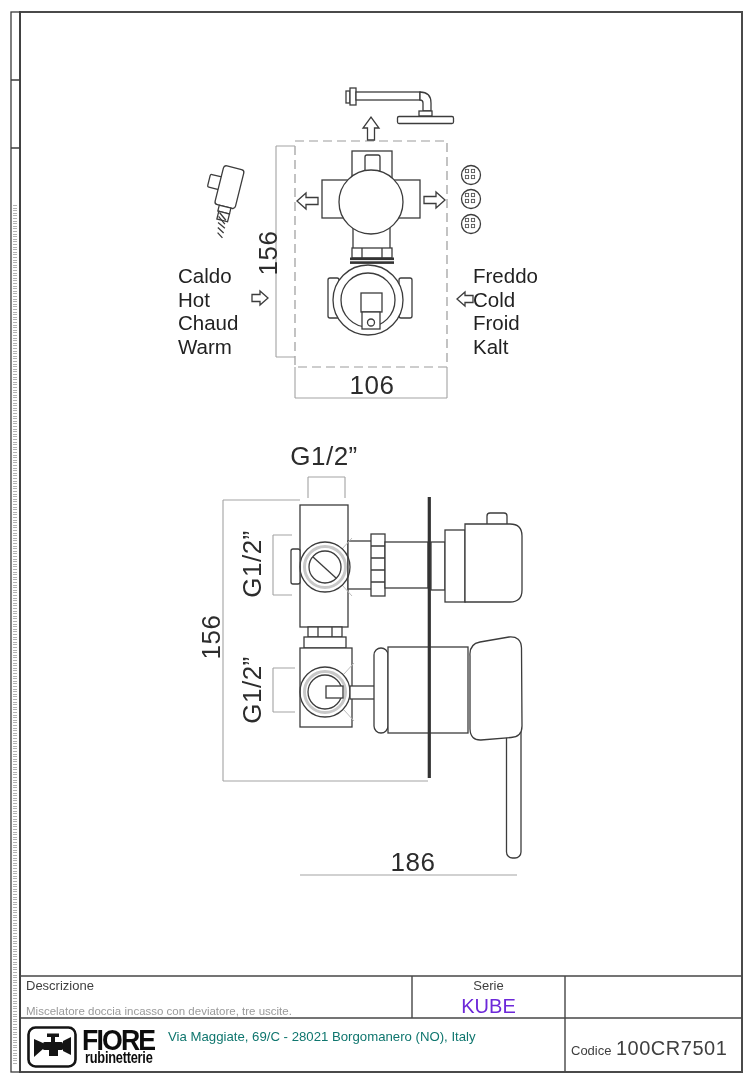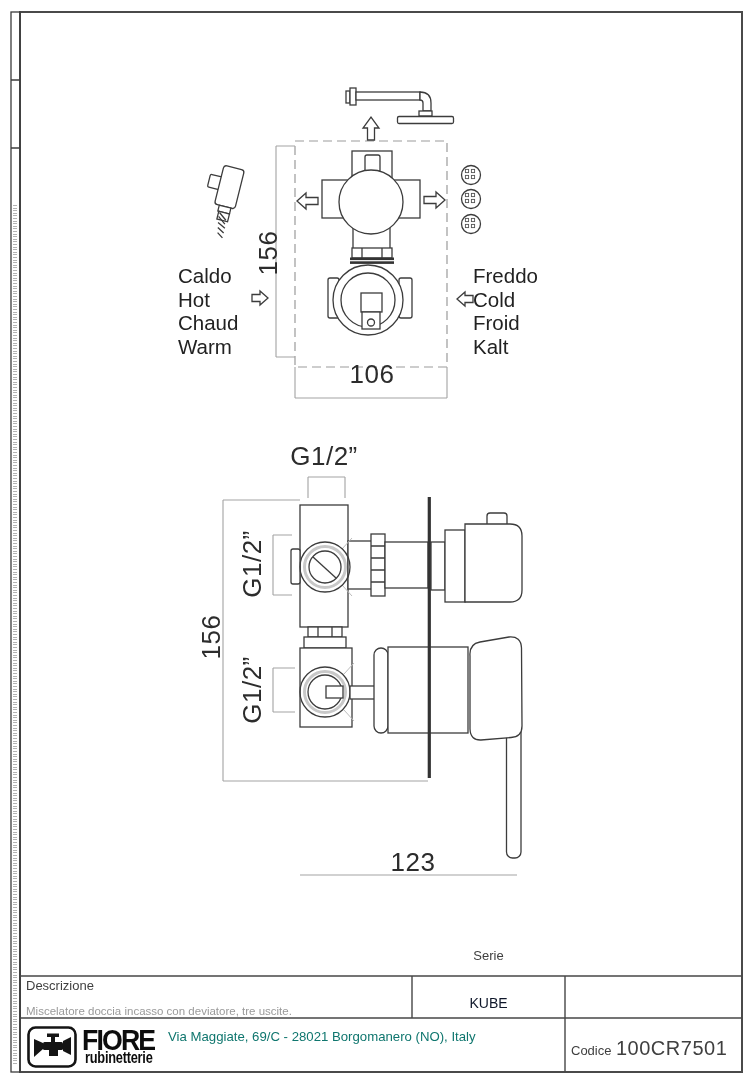--- a/index.html
+++ b/index.html
@@ -20,21 +20,21 @@
   
   .abs{position:absolute;}
   .htext{position:absolute;transform:translate(-50%,-50%);white-space:nowrap;}
   .vtext{position:absolute;transform:translate(-50%,-50%) rotate(-90deg);white-space:nowrap;}
   .dim{font-size:26px;letter-spacing:.5px;color:#2c2c2c;}
   .lblcol{position:absolute;font-size:20.5px;line-height:23.5px;color:#222;}
   .lblcol span{display:block;}
   .tb-label{font-size:13px;color:#3f3f3f;}
   .tb-desc{font-size:11.5px;color:#9a9a9a;margin-top:9px;}
   .tb-center{text-align:center;}
-  .tb-kube{font-size:14px;color:#0f172a;}
+  .tb-kube{font-size:20px;color:#6d28d9;}
   .tb-code{font-size:20px;color:#3f3f3f;letter-spacing:.5px;}
   .tb-addr{font-size:13.2px;color:#0f766e;}
   .brand{font-size:29px;font-weight:900;letter-spacing:-2px;color:#0d0d0d;
          transform:scaleX(.92);transform-origin:left top;}
   .brand-sub{font-size:16px;font-weight:bold;color:#0d0d0d;letter-spacing:-.3px;
          transform:scaleX(.8);transform-origin:left top;}
   .microtext{position:absolute;left:13px;top:205px;width:4px;height:860px;opacity:.65;
          background:repeating-linear-gradient(180deg,#8a8a8a 0,#8a8a8a 1px,transparent 1px,transparent 2.6px);}
 </style>
 </head>
@@ -193,31 +193,31 @@
     <span>Chaud</span>
     <span>Warm</span>
   </div>
   <div class="lblcol" style="left:473px;top:264px;">
     <span>Freddo</span>
     <span>Cold</span>
     <span>Froid</span>
     <span>Kalt</span>
   </div>
   <div class="vtext dim" style="left:268px;top:253px;">156</div>
-  <div class="htext dim" style="left:372px;top:374px;">106</div>
+  <div class="htext dim" style="left:372px;top:385px;">106</div>
 
   <div class="htext dim" style="left:324px;top:456px;">G1/2”</div>
   <div class="vtext dim" style="left:252px;top:564px;">G1/2”</div>
   <div class="vtext dim" style="left:252px;top:690px;">G1/2”</div>
   <div class="vtext dim" style="left:211px;top:637px;">156</div>
-  <div class="htext dim" style="left:413px;top:862px;">123</div>
+  <div class="htext dim" style="left:413px;top:862px;">186</div>
 
   <div class="abs tb-label" style="left:26px;top:978px;">Descrizione</div>
   <div class="abs tb-desc" style="left:26px;top:996px;">Miscelatore doccia incasso con deviatore, tre uscite.</div>
-  <div class="abs tb-label tb-center" style="left:412px;top:948px;width:153px;">Serie</div>
+  <div class="abs tb-label tb-center" style="left:412px;top:978px;width:153px;">Serie</div>
   <div class="abs tb-kube tb-center" style="left:412px;top:995px;width:153px;">KUBE</div>
   <div class="abs tb-label" style="left:571px;top:1043px;">Codice</div>
   <div class="abs tb-code" style="left:616px;top:1037px;">100CR7501</div>
   <div class="abs tb-addr" style="left:168px;top:1029px;">Via Maggiate, 69/C - 28021 Borgomanero (NO), Italy</div>
 
   <svg width="52" height="44" style="left:27px;top:1026px;">
     <rect x="1.5" y="1.5" width="47" height="39" rx="7" fill="#fff" stroke="#141414" stroke-width="2.6"></rect>
     <rect x="20" y="7.5" width="12" height="3.5" fill="#141414"></rect>
     <rect x="24" y="10" width="4" height="7" fill="#141414"></rect>
     <rect x="16" y="16" width="20" height="8" rx="1.5" fill="#141414"></rect>

